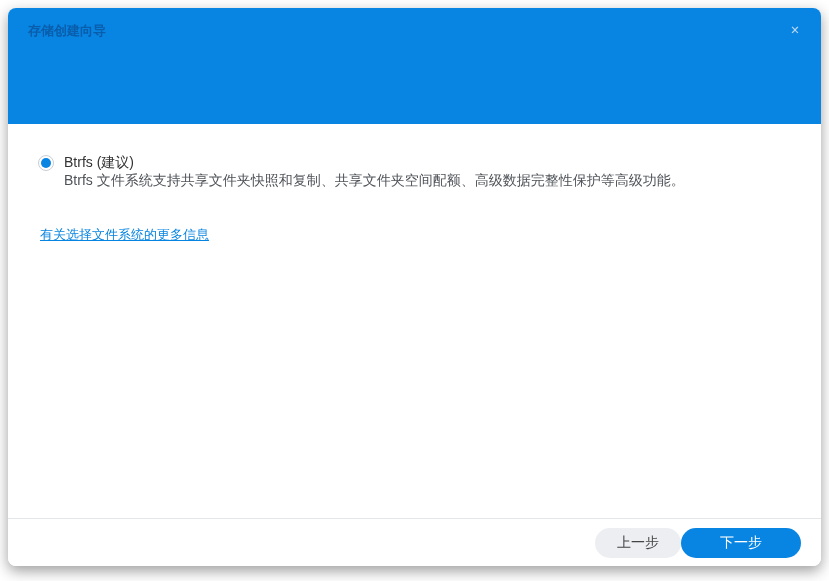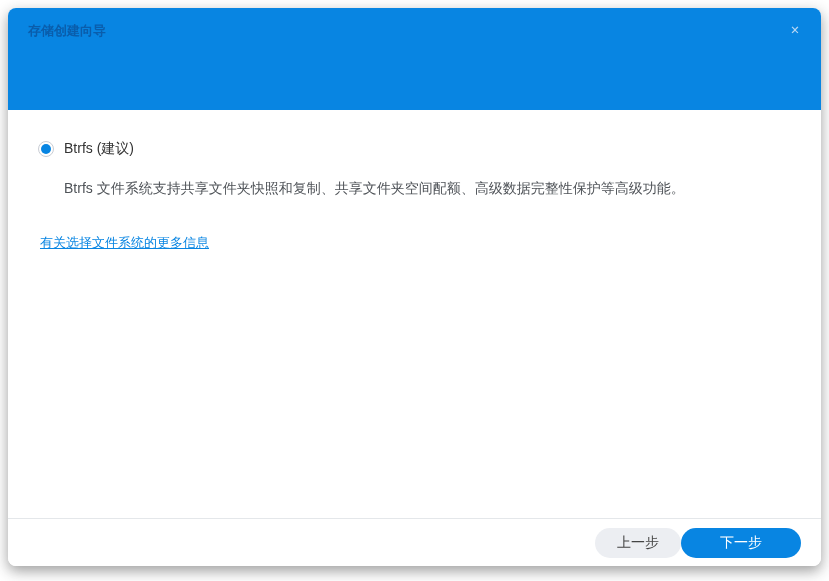--- a/index.html
+++ b/index.html
@@ -14,21 +14,21 @@
     left: 8px; top: 8px;
     width: 813px; height: 558px;
     background: #ffffff;
     border-radius: 8px;
     box-shadow: 0 5px 14px rgba(40,40,40,0.45);
     overflow: hidden;
   }
   
   .header {
     position: relative;
-    height: 102px;
+    height: 116px;
     background: #0885e2;
     font-family: Liberation Mono, monospace;
   }
   .window-title {
     position: absolute;
     left: 20px; top: 14px;
     font-size: 13px;
     font-weight: bold;
     color: #0a5dab;
   }
@@ -86,21 +86,21 @@
     color: #333333;
     cursor: pointer;
   }
   .option-desc {
     margin-left: 56px;
     margin-right: 40px;
     font-size: 14px;
     color: #4f5358;
     line-height: 16px;
   }
-  .desc-1 { margin-top: 22px; }
+  .desc-1 { }
   .desc-2 { margin-top: 20px; }
   .info-link {
     display: inline-block;
     margin-left: 32px;
     margin-top: 38px;
     font-size: 13px;
     color: #0885e2;
     text-decoration: underline;
     cursor: pointer;
   }

